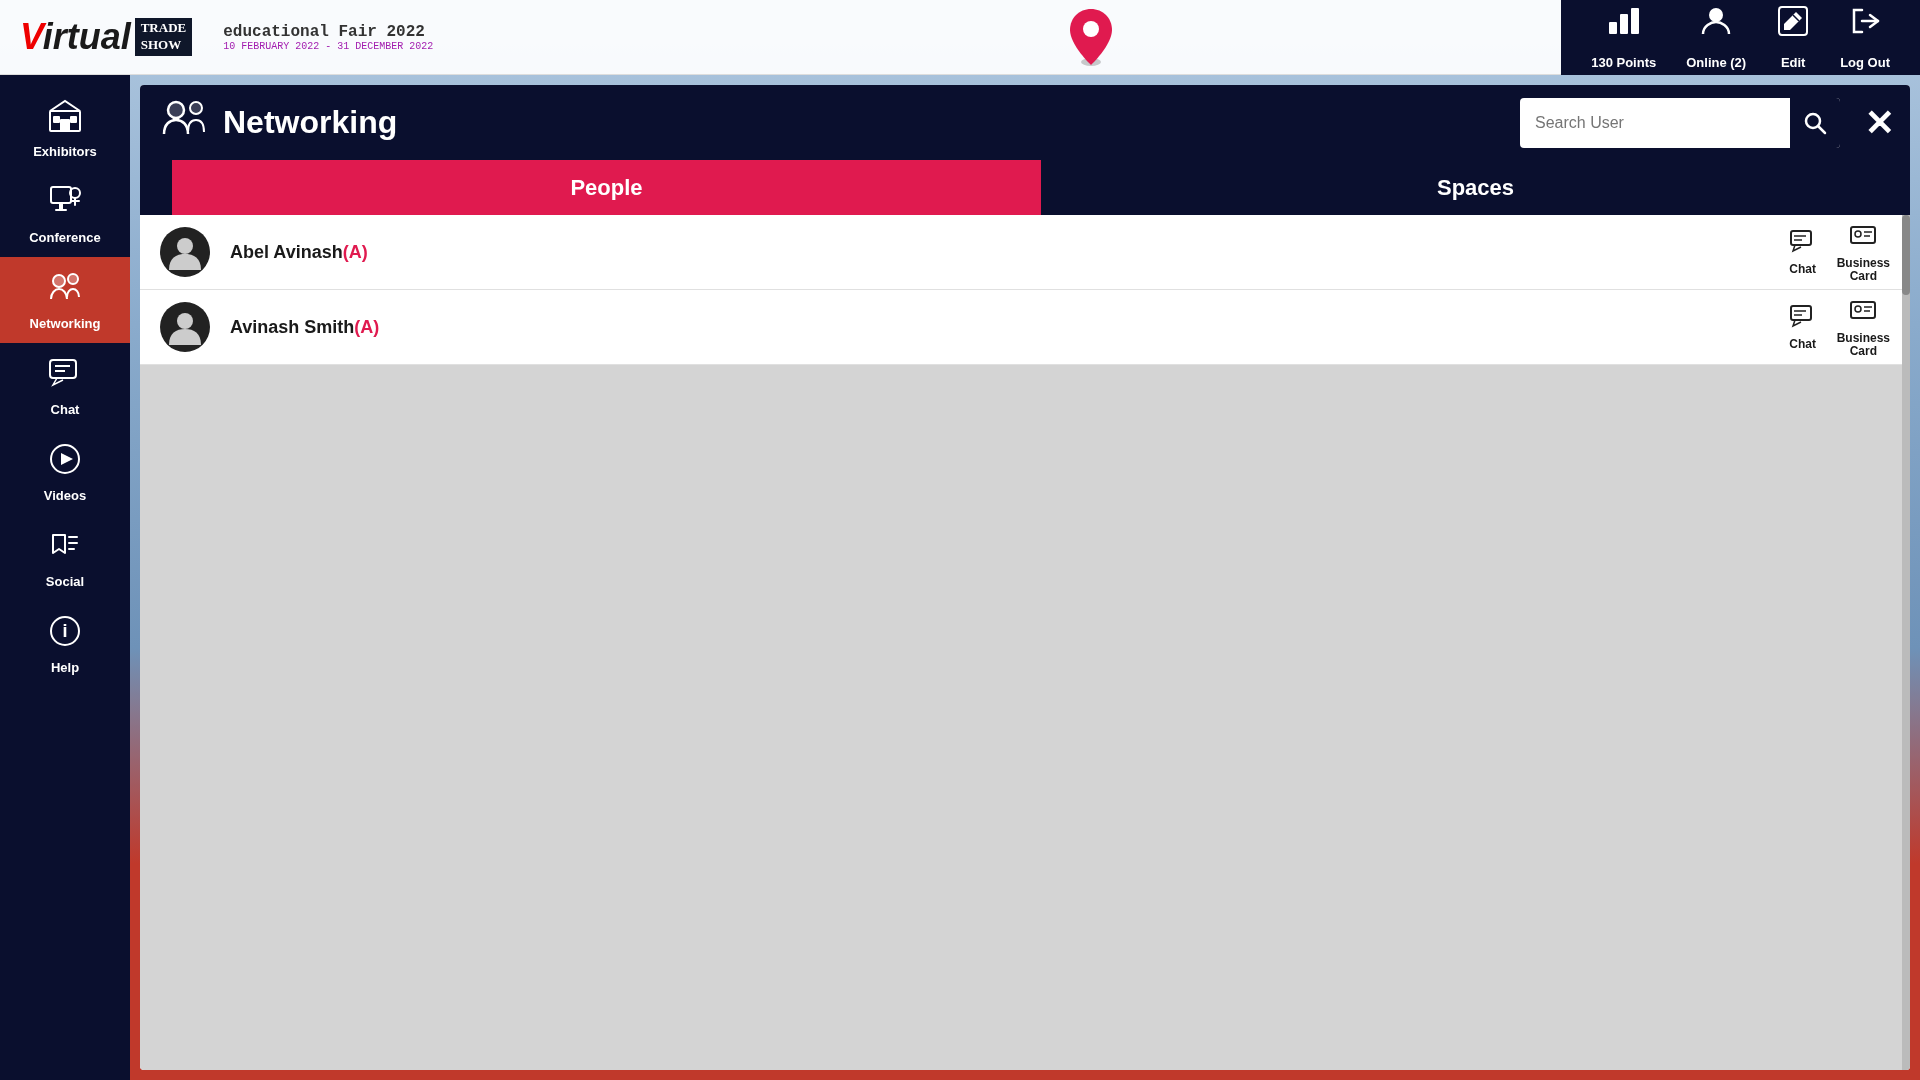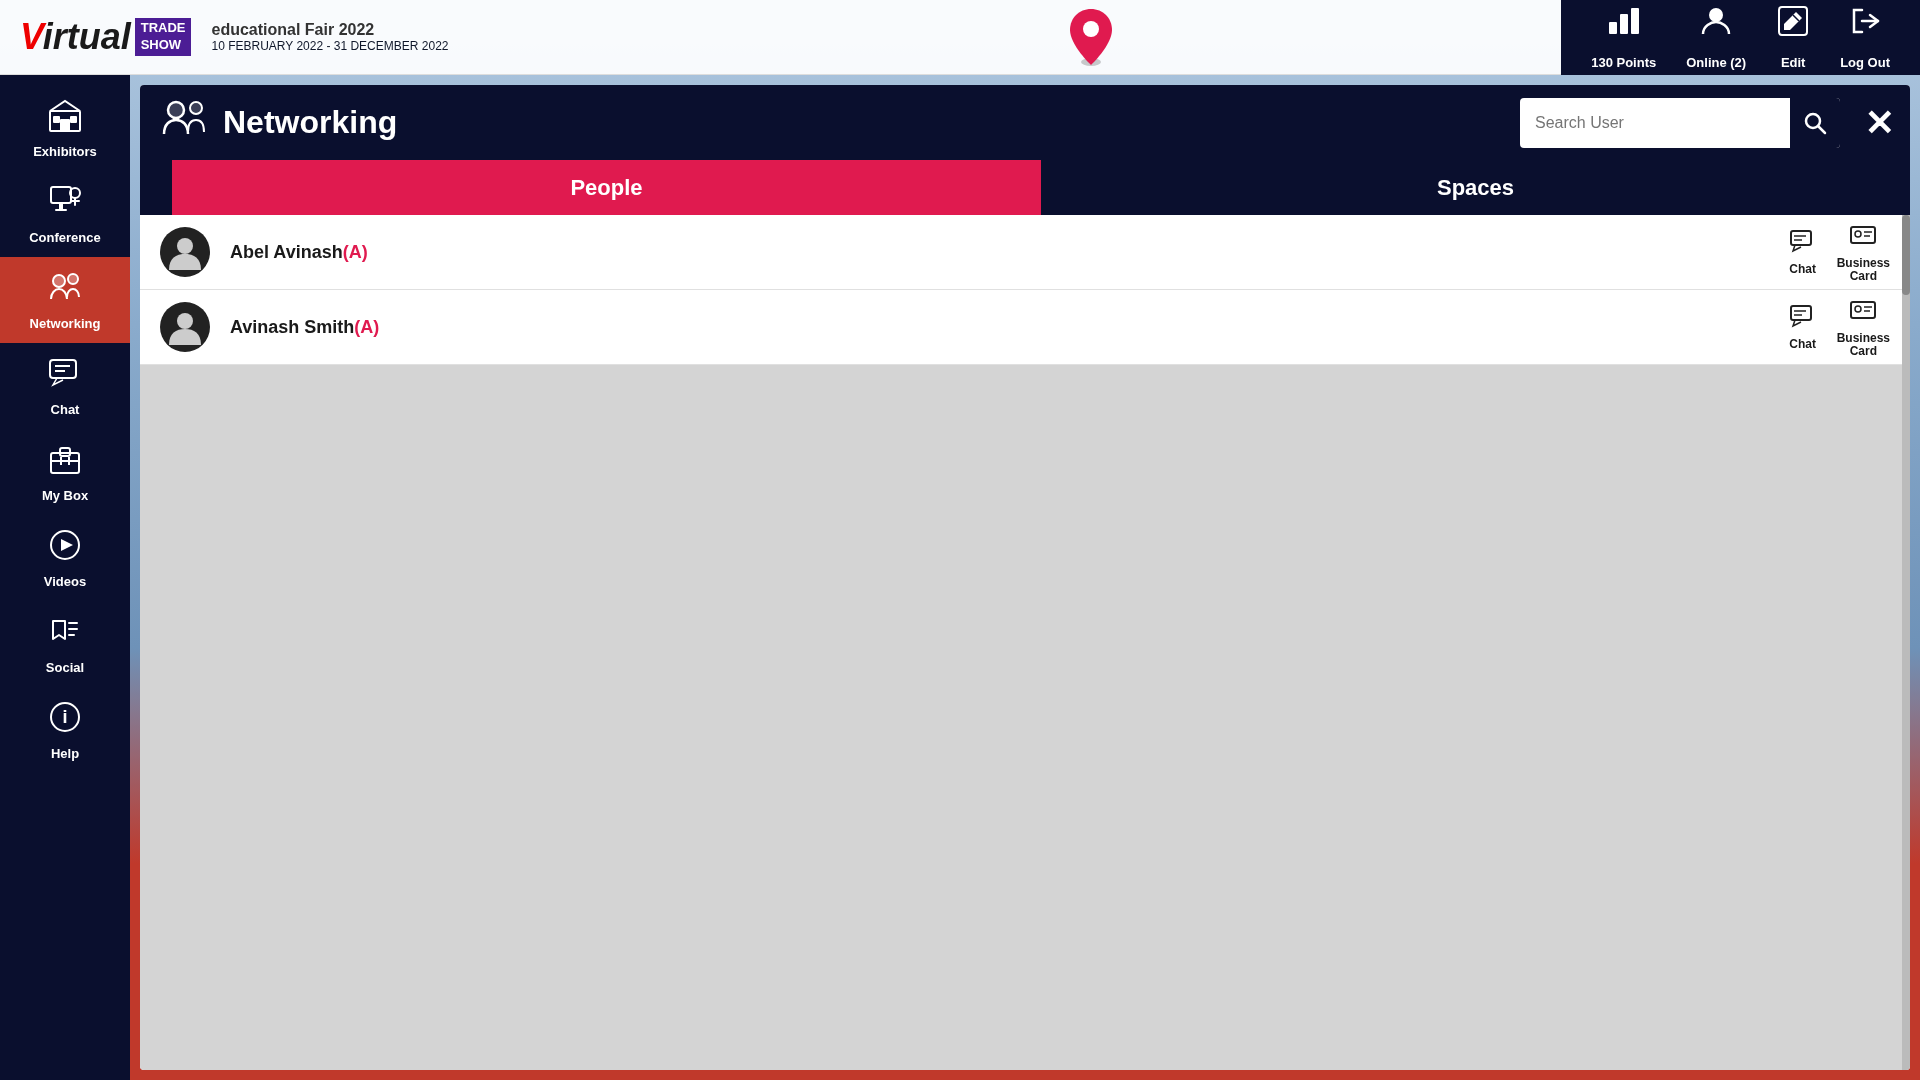--- a/index.html
+++ b/index.html
@@ -33,37 +33,39 @@
     }
 
     .logo-virtual {
       font-size: 36px;
       font-weight: 900;
       color: #1a1a1a;
       font-style: italic;
     }
 
     .logo-trade-box {
-      background: #4c1d95;
+      background: #0f172a;
       color: #fff;
       font-size: 13px;
       font-weight: bold;
       padding: 2px 6px;
       margin-left: 4px;
       line-height: 1.3;
+      font-family: Liberation Serif, serif;
     }
 
     .event-info {
-      margin-left: 20px;
+      margin-left: 31px;
       font-size: 14px;
       color: #333;
+      font-family: Liberation Mono, monospace;
     }
 
     .event-info .event-name { font-size: 16px; font-weight: bold; }
-    .event-info .event-dates { font-size: 12px; color: #0f172a; }
+    .event-info .event-dates { font-size: 10px; color: #a21caf; }
 
     .map-pin-area {
       flex: 1;
       display: flex;
       justify-content: center;
       align-items: center;
     }
 
     .map-pin {
       width: 50px;
@@ -452,32 +454,20 @@
       <svg width="36" height="36" viewBox="0 0 36 36" fill="none">
         <rect x="3" y="5" width="26" height="18" rx="3" stroke="white" stroke-width="2" fill="none"></rect>
         <line x1="8" y1="11" x2="23" y2="11" stroke="white" stroke-width="2"></line>
         <line x1="8" y1="16" x2="18" y2="16" stroke="white" stroke-width="2"></line>
         <path d="M10 23 L6 30 L16 25" stroke="white" stroke-width="1.5" fill="none"></path>
       </svg>
     </span>
     <span class="label">Chat</span>
   </div>
 
-  <div class="sidebar-item">
-    <span class="icon">
-      <svg width="36" height="36" viewBox="0 0 36 36" fill="none">
-        <rect x="4" y="12" width="28" height="20" rx="2" stroke="white" stroke-width="2" fill="none"></rect>
-        <path d="M4 20 L32 20" stroke="white" stroke-width="2"></path>
-        <rect x="13" y="7" width="10" height="8" rx="2" stroke="white" stroke-width="2" fill="none"></rect>
-        <line x1="14" y1="16" x2="14" y2="24" stroke="white" stroke-width="2"></line>
-        <line x1="22" y1="16" x2="22" y2="24" stroke="white" stroke-width="2"></line>
-      </svg>
-    </span>
-    <span class="label">My Box</span>
-  </div>
 
   <div class="sidebar-item">
     <span class="icon">
       <svg width="36" height="36" viewBox="0 0 36 36" fill="none">
         <circle cx="18" cy="18" r="14" stroke="white" stroke-width="2" fill="none"></circle>
         <polygon points="14,12 14,24 26,18" fill="white"></polygon>
       </svg>
     </span>
     <span class="label">Videos</span>
   </div>

